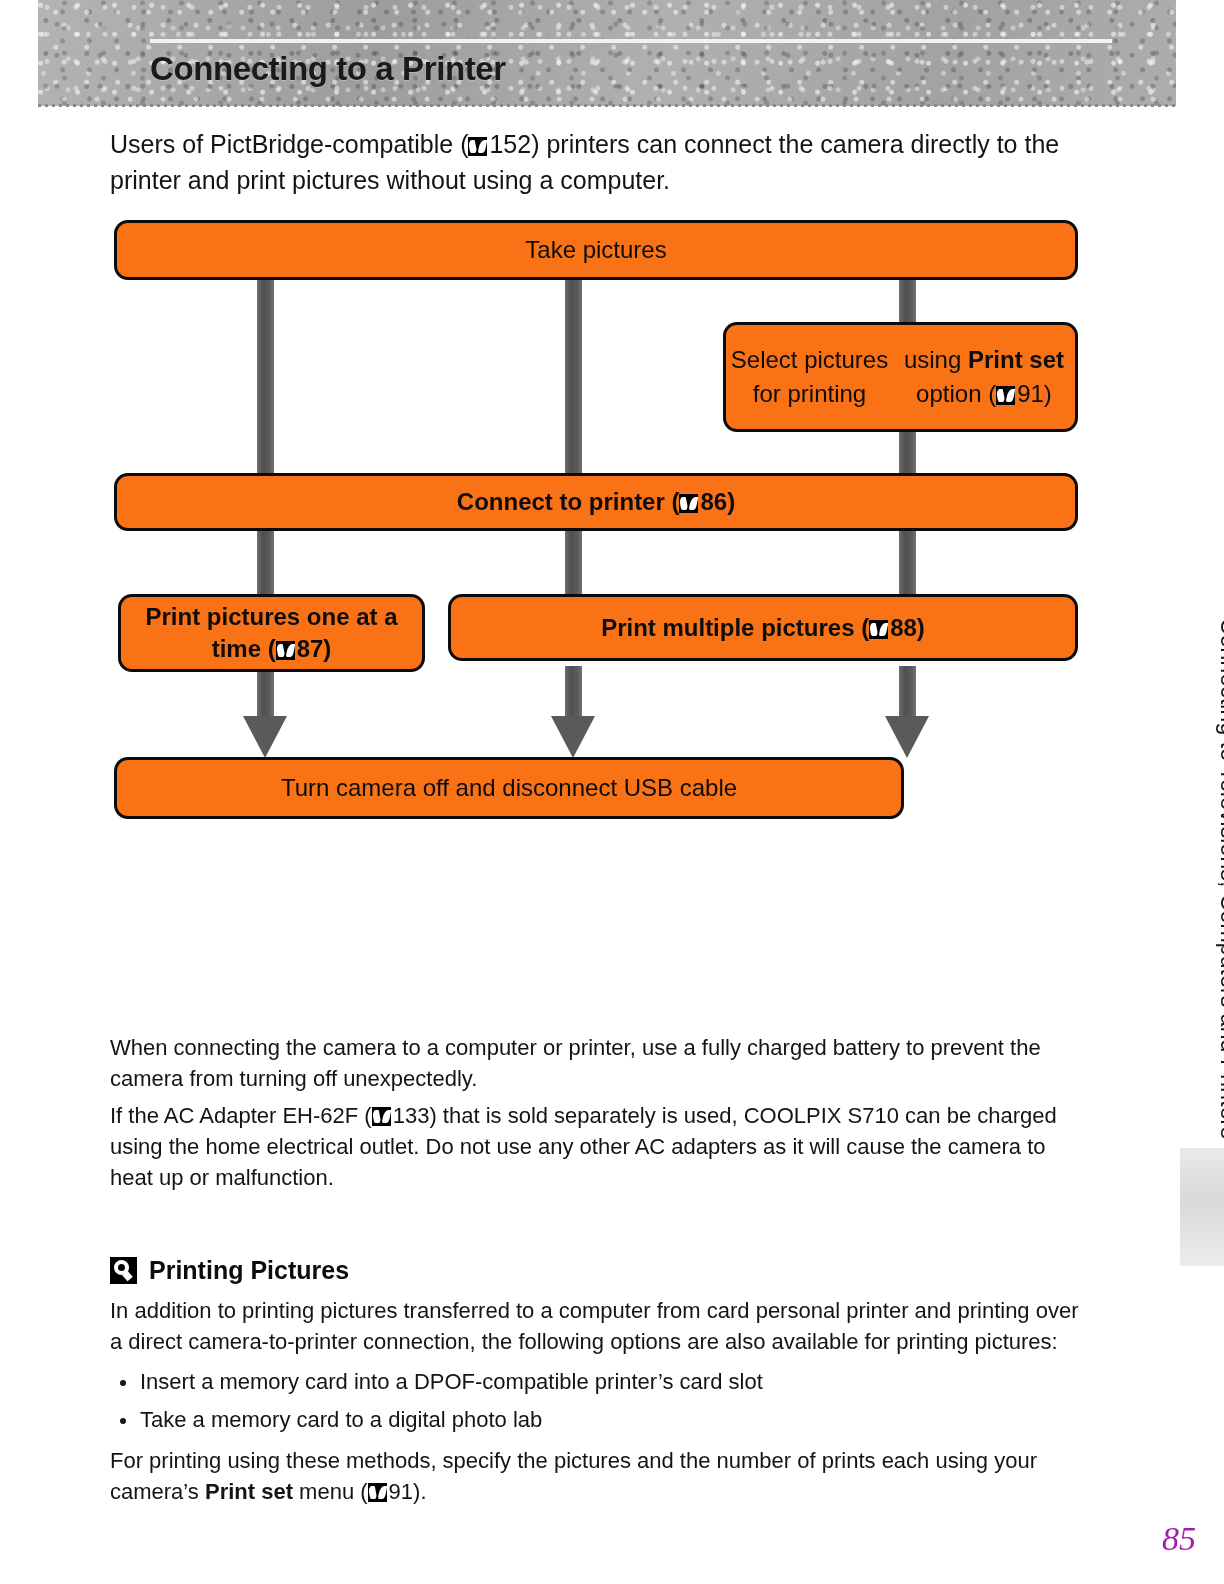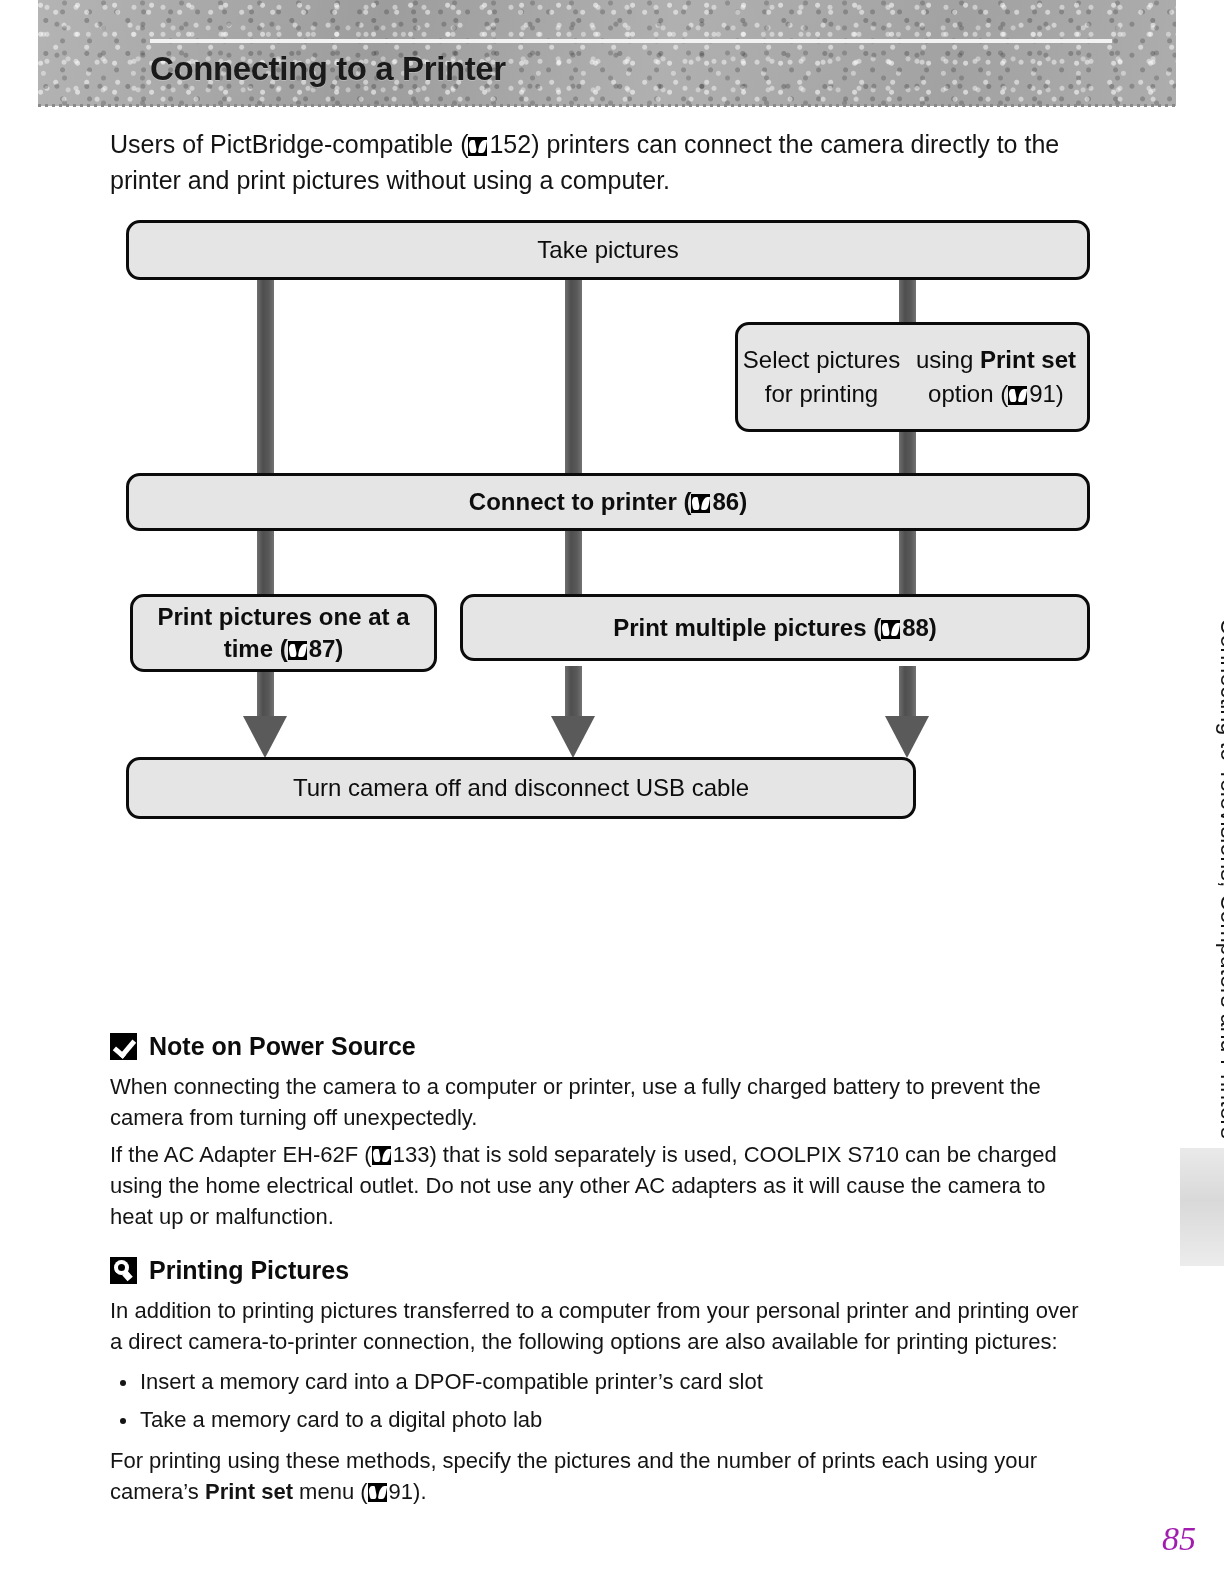--- a/index.html
+++ b/index.html
@@ -113,30 +113,29 @@
     top: 0;
     width: 1224px;
     height: 1584px;
     pointer-events: none;
   }
   .fbox {
     position: absolute;
     box-sizing: border-box;
     border: 3.5px solid #0b0b0b;
     border-radius: 14px;
-    background: #e5e5e5;
+    background: #f97316;
     display: flex;
     align-items: center;
     justify-content: center;
     text-align: center;
     font-size: 24px;
     line-height: 32px;
     color: #0d0d0d;
     z-index: 3;
-    margin-left: 12px;
   }
   .fbox b { font-weight: bold; }
 
   .conn {
     position: absolute;
     width: 17px;
     background: linear-gradient(90deg,#6e6e6e 0%,#4f4f4f 35%,#595959 70%,#737373 100%);
     z-index: 1;
   }
   .arrowhead {
@@ -325,38 +324,34 @@
 
     <div class="fbox" style="left:114px; top:757px; width:790px; height:62px; font-weight:normal;">
       <span>Turn camera off and disconnect USB cable</span>
     </div>
   </div>
 
   <div class="sidetext">Connecting to Televisions, Computers and Printers</div>
   <div class="side-marker"></div>
 
   <div class="note-block" style="top:1032px;">
-    <div class="note-head">
-      <span class="ico-check"></span>
-      <span>Note on Power Source</span>
-    </div>
     <p class="note-p">When connecting the camera to a computer or printer, use a fully charged battery to prevent the camera from turning off unexpectedly.</p>
     <p class="note-p">
       <span>If the AC Adapter EH-62F (</span><span class="reficon"></span><span>133</span><span>) that is sold separately is used, COOLPIX S710 can be charged using the home electrical outlet. Do not use any other AC adapters as it will cause the camera to heat up or malfunction.</span>
     </p>
   </div>
 
   <div class="note-block" style="top:1256px;">
     <div class="note-head">
       <span class="ico-tip">
           <span class="tip-dot"></span>
         </span>
       <span>Printing Pictures</span>
     </div>
-    <p class="note-p">In addition to printing pictures transferred to a computer from your personal printer and printing over a direct camera-to-printer connection, the following options are also available for printing pictures:</p>
+    <p class="note-p">In addition to printing pictures transferred to a computer from card personal printer and printing over a direct camera-to-printer connection, the following options are also available for printing pictures:</p>
     <ul class="bullets">
       <li>Insert a memory card into a DPOF-compatible printer’s card slot</li>
       <li>Take a memory card to a digital photo lab</li>
     </ul>
     <p class="note-p">
       <span>For printing using these methods, specify the pictures and the number of prints each using your camera’s </span><b>Print set</b><span> menu (</span><span class="reficon"></span><span>91</span><span>).</span>
     </p>
   </div>
 
   <div class="pagenum">85</div>

